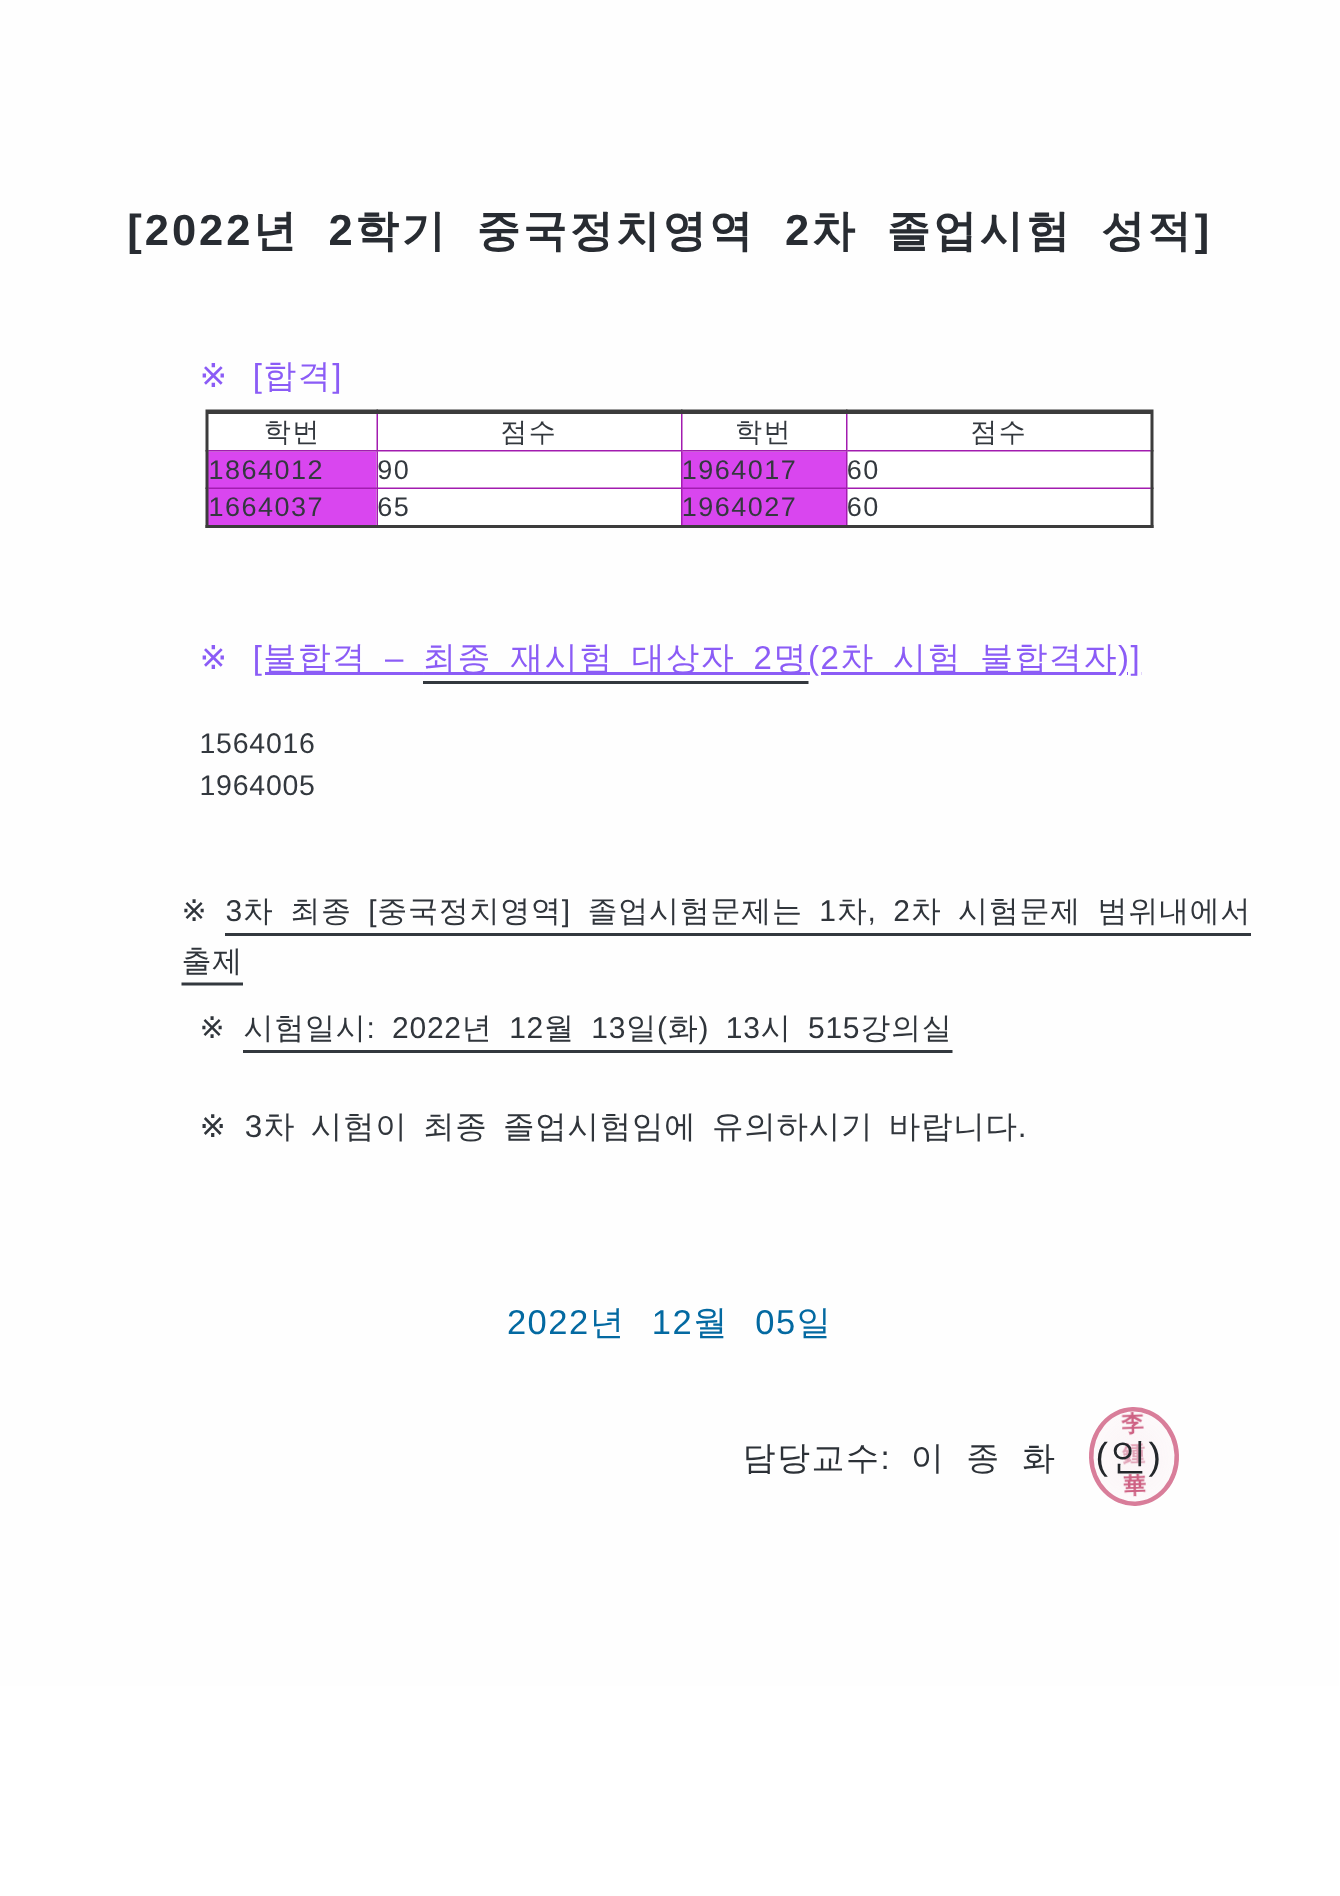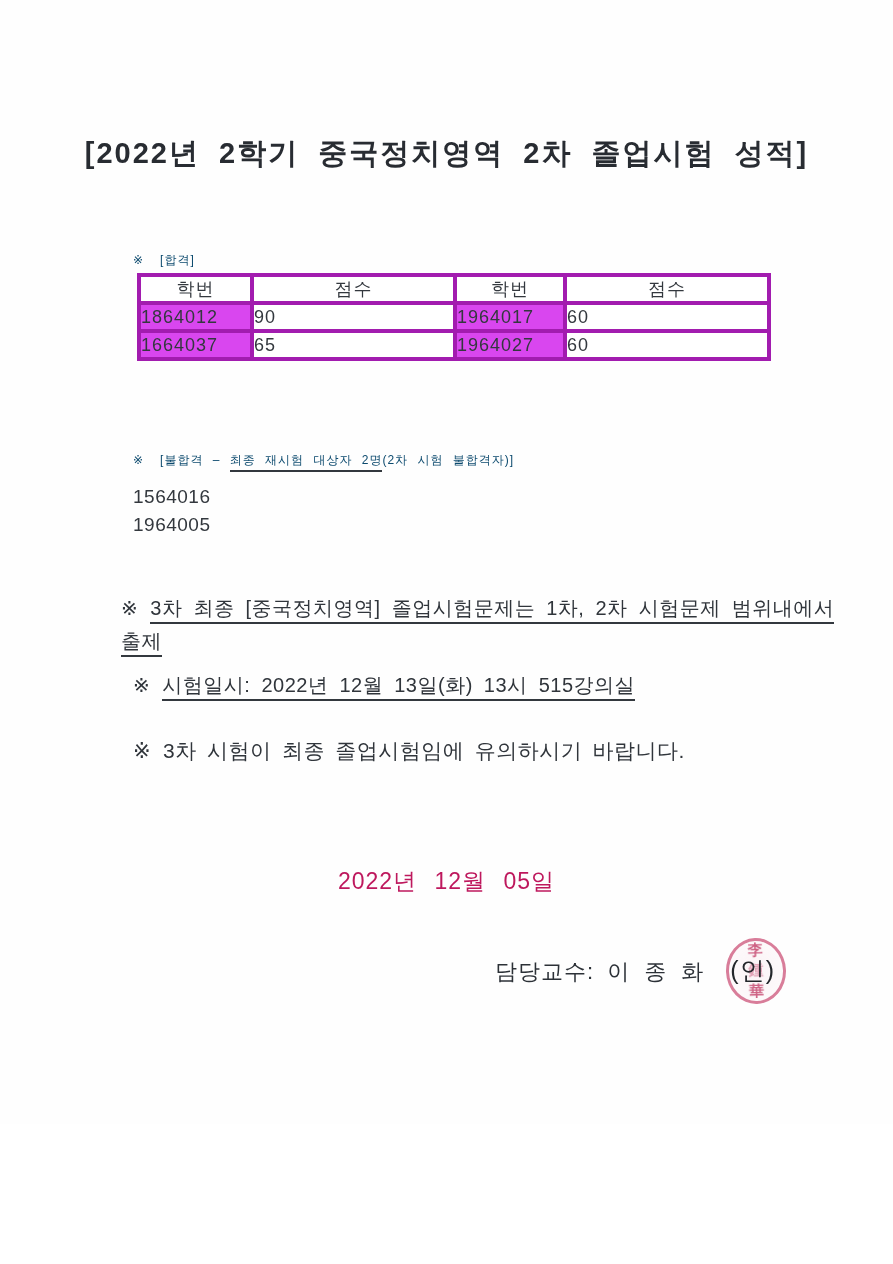--- a/index.html
+++ b/index.html
@@ -17,37 +17,37 @@
   .doc-title {
     position:absolute; top:134px; left:0; width:100%;
     text-align:center;
     font-size:29px; font-weight:bold;
     letter-spacing:2px; word-spacing:9px;
     color:#282c32; white-space:nowrap;
   }
 
   .sec-heading {
     position:absolute; left:133px;
-    font-size:12px; letter-spacing:1px; word-spacing:5px;
-    color:#0c4a6e; white-space:nowrap;margin-top:16px;
+    font-size:22px; letter-spacing:1px; word-spacing:5px;
+    color:#8b5cf6; white-space:nowrap;
   }
   .pass-heading { top:236px; }
-  .fail-heading { top:436px; }
+  .fail-heading { top:424px;text-decoration:underline; }
   .marker { display:inline-block; margin-right:16px; }
 
   .u { border-bottom:2px solid #33383e; padding-bottom:3px; }
 
   table.score-table {
     position:absolute; top:273px; left:137px; width:630px;
     border-collapse:collapse; table-layout:fixed;
     font-size:18px; color:#33383e;
     border:2px solid #3c3c3c; border-top-width:3px;
   }
   .score-table th, .score-table td {
-    border:4px solid #a21caf;
+    border:1px solid #a21caf;
     vertical-align:middle;
     height:24px; line-height:24px;
     font-weight:normal; letter-spacing:1px;
     background:#ffffff; padding:0;
   }
   .score-table td.id-cell { background:#d946ef; }
 
   .student-id {
     position:absolute; left:133px;
     font-size:19px; letter-spacing:0.5px; color:#33383e;
@@ -65,21 +65,21 @@
   .note1 .marker { margin-right:12px; }
   .note2 { top:672px; }
   .note2 .marker { margin-right:12px; }
   .note3 { top:737px; font-size:21px; word-spacing:4px; }
   .note3 .marker { margin-right:12px; }
 
   .date-line {
     position:absolute; top:866px; left:0; width:100%;
     text-align:center;
     font-size:23px; letter-spacing:1px; word-spacing:10px;
-    color:#be185d; white-space:nowrap;
+    color:#0369a1; white-space:nowrap;
   }
 
   .signature {
     position:absolute; top:954px; left:495px;
     font-size:22px; letter-spacing:1px;
     color:#2c3137; white-space:nowrap; z-index:2;
   }
   .signature .sig-label { margin-right:13px; }
   .signature .sig-name { word-spacing:7px; }
   .signature .seal-text {

